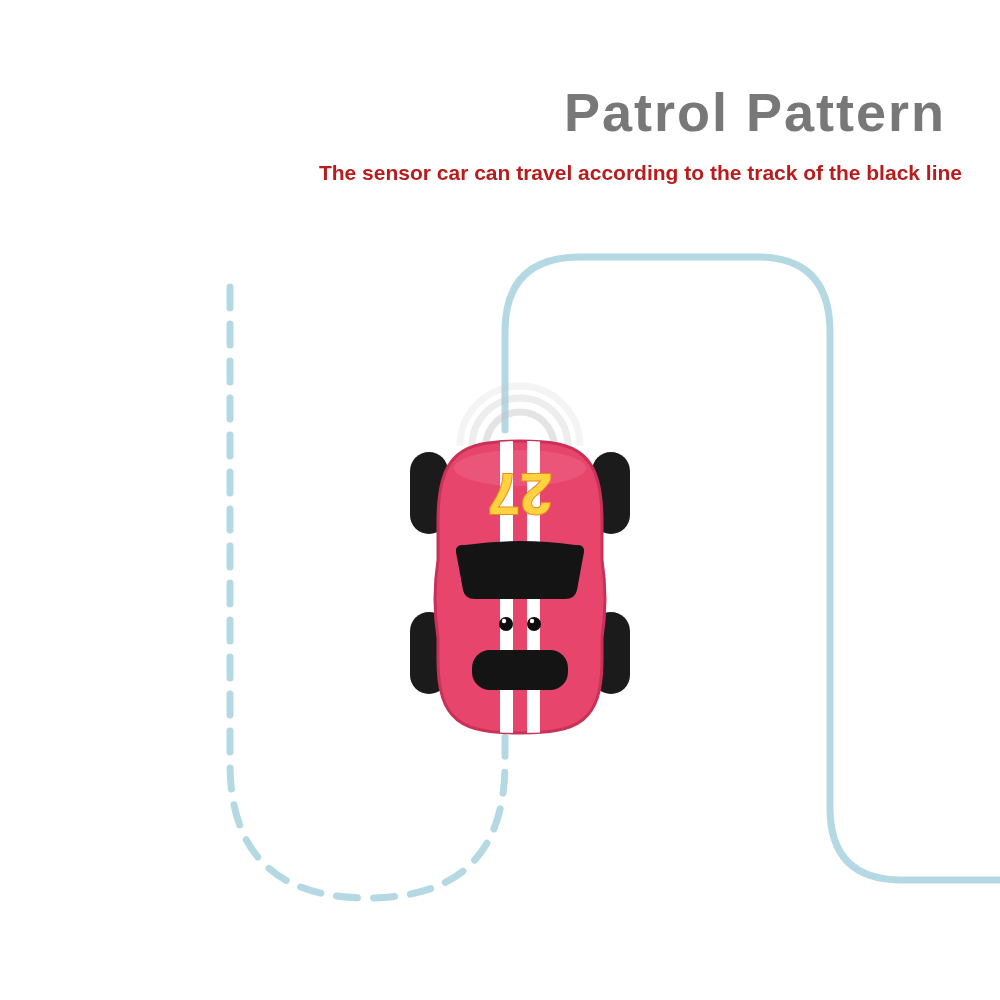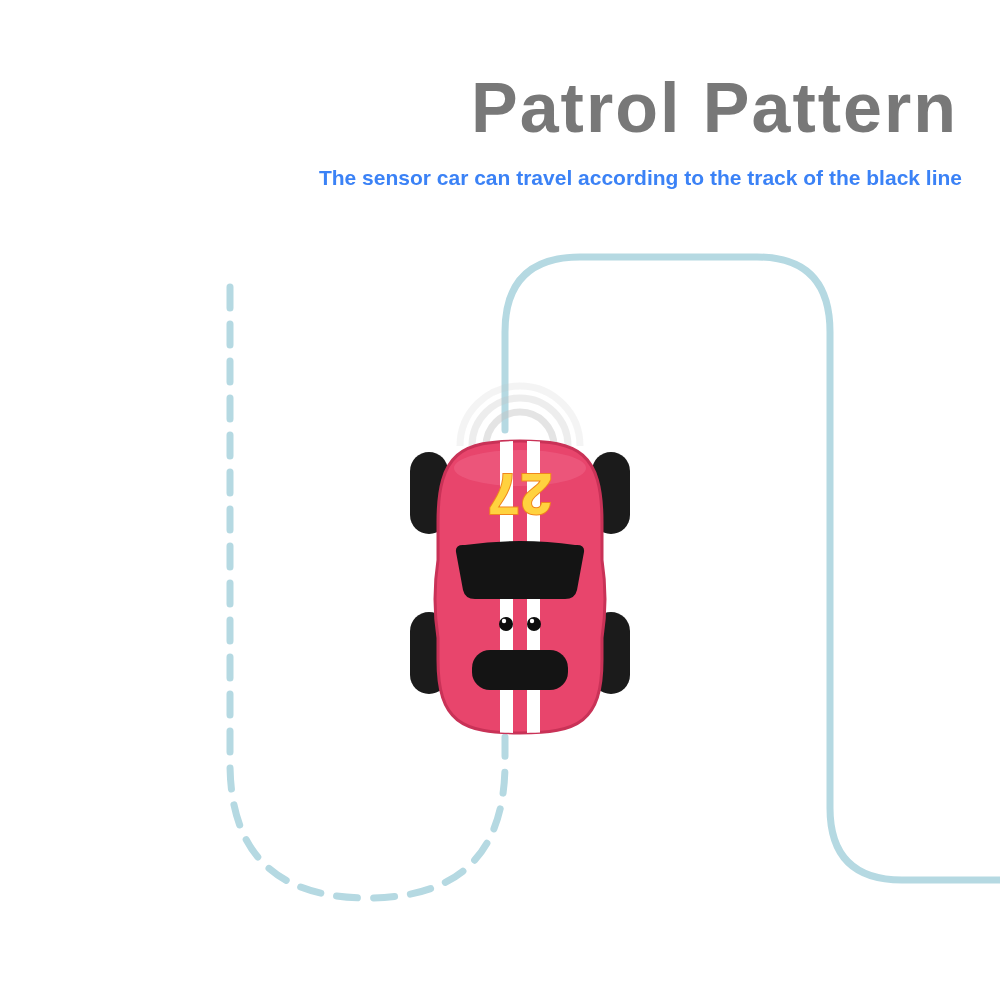--- a/index.html
+++ b/index.html
@@ -11,32 +11,32 @@
     overflow: hidden;
     font-family: "Liberation Sans", sans-serif;
   }
   .header {
     position: absolute;
     top: 68px;
     right: 38px;
     text-align: right;
   }
   .title {
-    margin: 4px;
-    font-size: 70px;
+    margin: 16px;
+    font-size: 54px;
     font-weight: bold;
     color: #787878;
     letter-spacing: 2px;
     line-height: 1.05;
   }
   .subtitle {
     margin: 16px 0 0 0;
     font-size: 21px;
     font-weight: bold;
-    color: #3b82f6;
+    color: #b91c1c;
     line-height: 1.55;
   }
   .scene {
     position: absolute;
     inset: 0;
   }
   svg text.car-number {
     font-family: "Liberation Sans", sans-serif;
     font-weight: bold;
     font-size: 58px;

